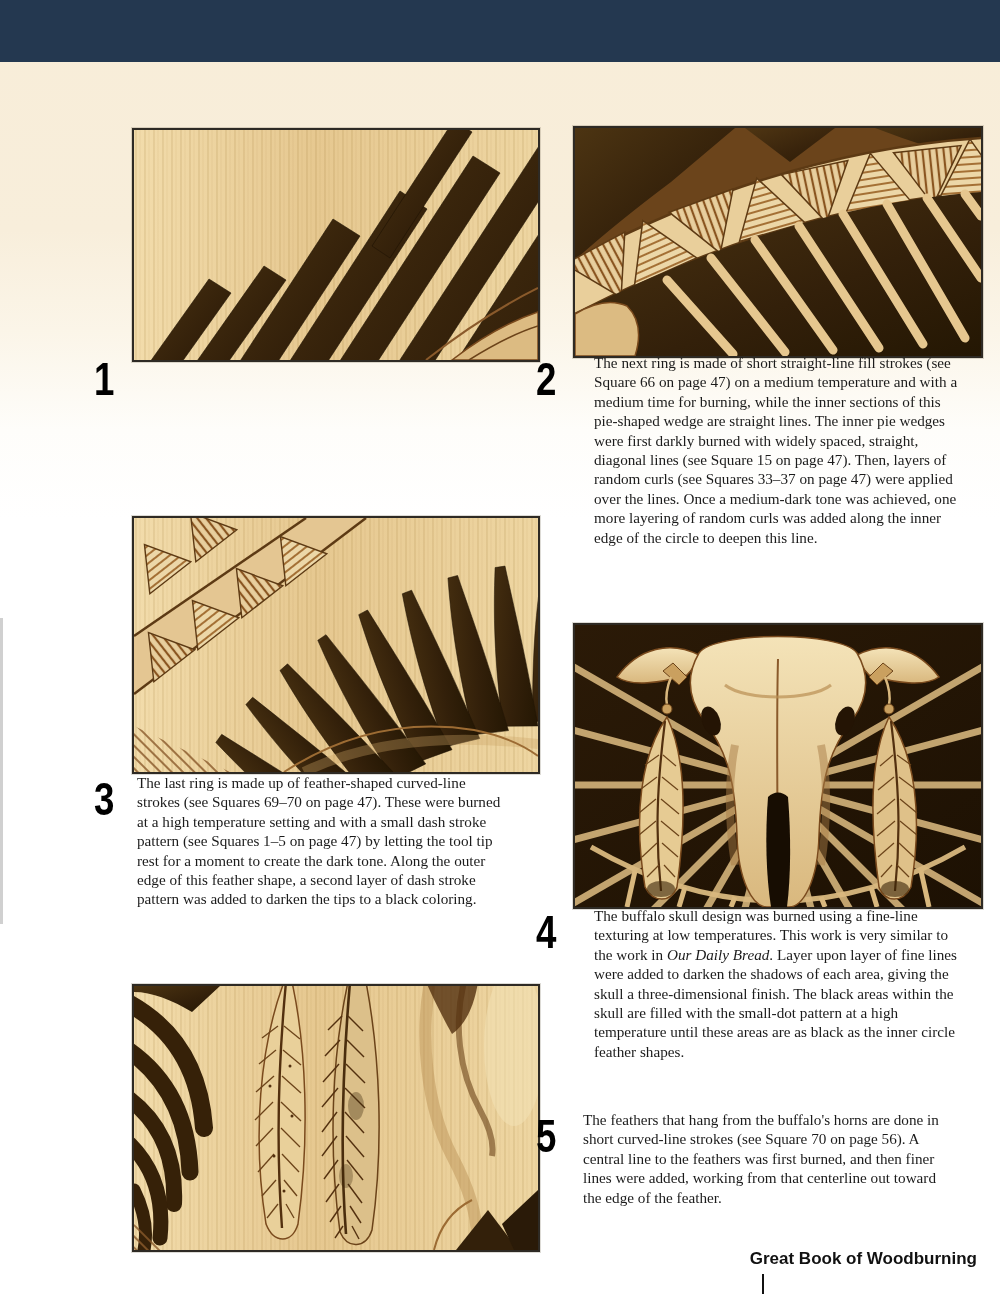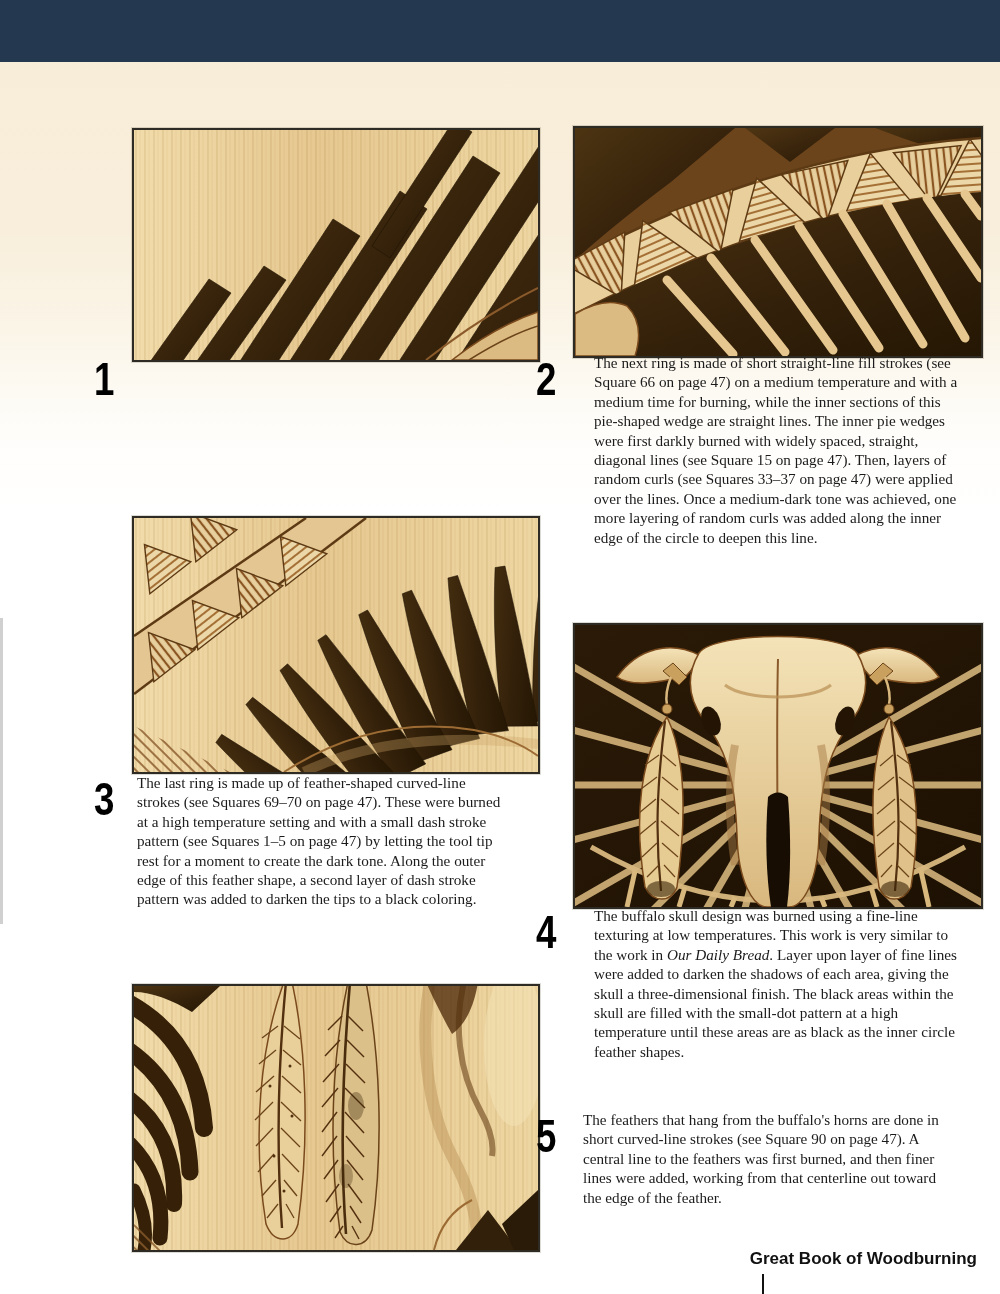--- a/index.html
+++ b/index.html
@@ -393,21 +393,21 @@
     <p class="step-text">The last ring is made up of feather-shaped curved-line strokes (see Squares 69–70 on page 47). These were burned at a high temperature setting and with a small dash stroke pattern (see Squares 1–5 on page 47) by letting the tool tip rest for a moment to create the dark tone. Along the outer edge of this feather shape, a second layer of dash stroke pattern was added to darken the tips to a black coloring.</p>
   </div>
 
   <div class="step s4">
     <div class="step-num">4</div>
     <p class="step-text"><span>The buffalo skull design was burned using a fine-line texturing at low temperatures. This work is very similar to the work in </span><em>Our Daily Bread</em><span>. Layer upon layer of fine lines were added to darken the shadows of each area, giving the skull a three-dimensional finish. The black areas within the skull are filled with the small-dot pattern at a high temperature until these areas are as black as the inner circle feather shapes.</span></p>
   </div>
 
   <div class="step s5">
     <div class="step-num">5</div>
-    <p class="step-text">The feathers that hang from the buffalo's horns are done in short curved-line strokes (see Square 90 on page 47). A central line to the feathers was first burned, and then finer lines were added, working from that centerline out toward the edge of the feather.</p>
+    <p class="step-text">The feathers that hang from the buffalo's horns are done in short curved-line strokes (see Square 70 on page 56). A central line to the feathers was first burned, and then finer lines were added, working from that centerline out toward the edge of the feather.</p>
   </div>
 
   <div class="footer">
     <span class="footer-title">Great Book of Woodburning</span>
     <span class="footer-rule"></span>
     <span class="footer-num">69</span>
   </div>
 
 </div>
 

